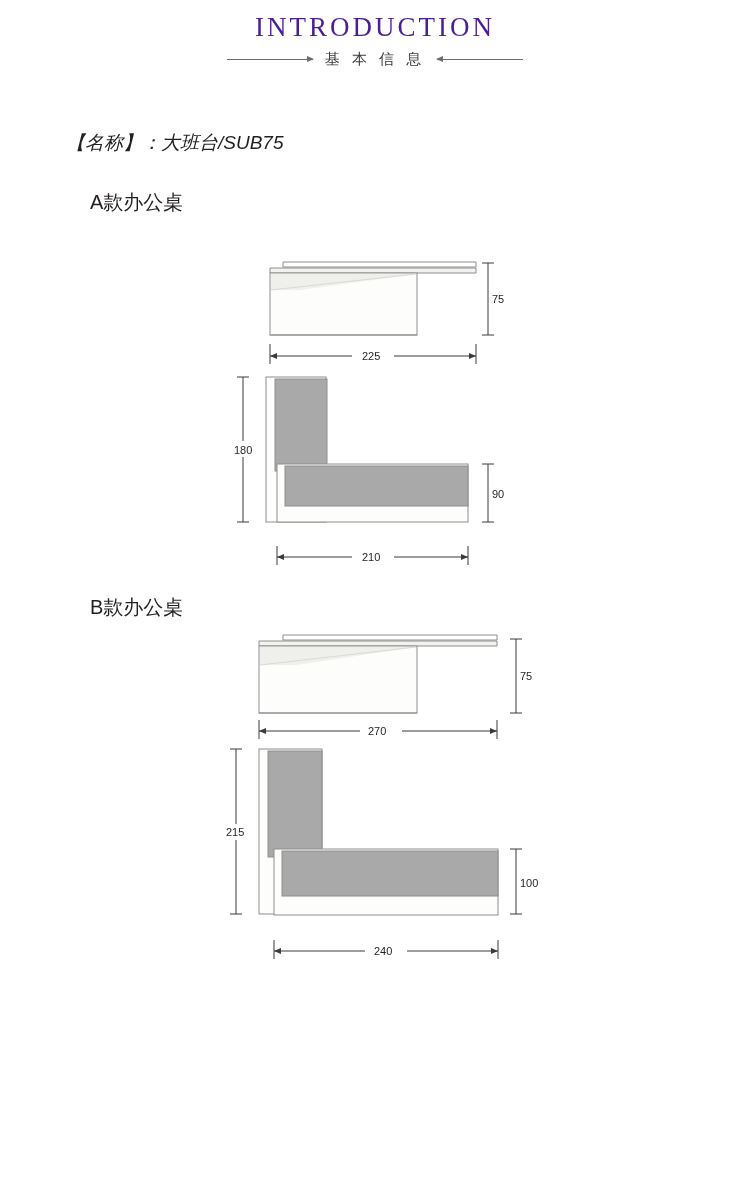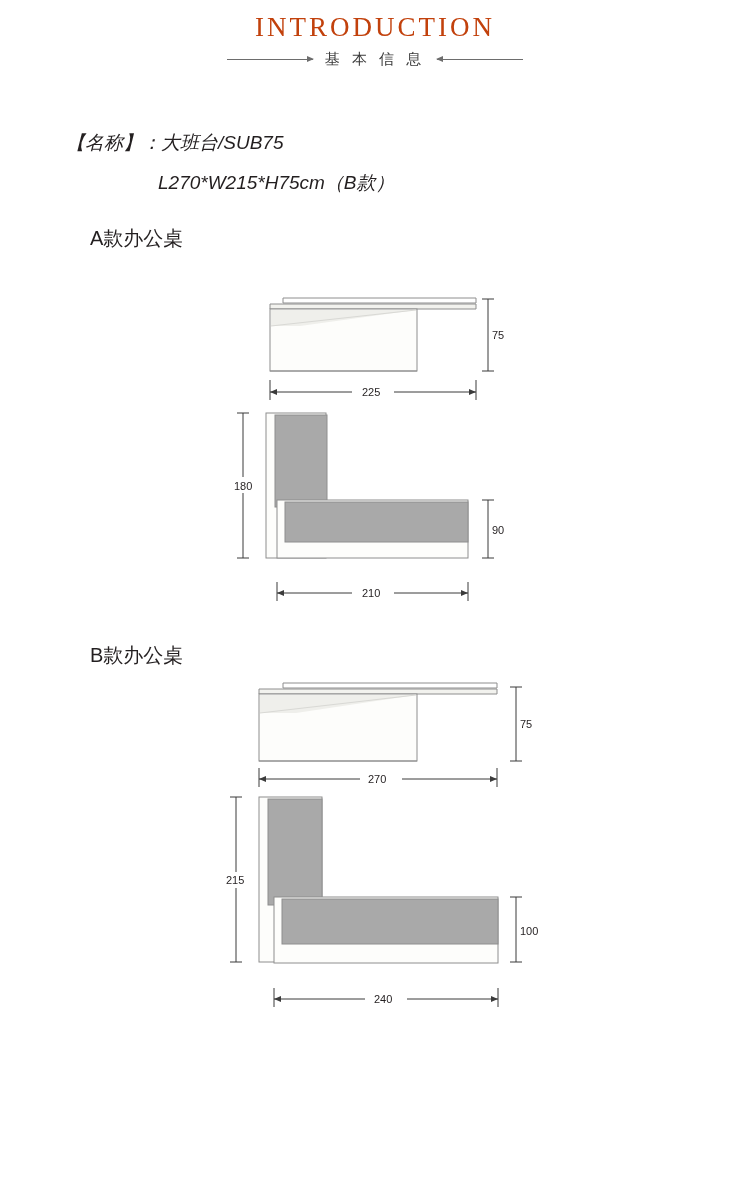--- a/index.html
+++ b/index.html
@@ -19,21 +19,21 @@
 
   
   .header {
     padding-top: 10px;
     text-align: center;
   }
   .header-title {
     font-family: "Liberation Serif", serif;
     font-size: 27px;
     letter-spacing: 3px;
-    color: #c2410c;
+    color: #4c1d95;
     line-height: 34px;
   }
   .header-sub-wrap {
     display: flex;
     align-items: center;
     justify-content: center;
     margin-top: 6px;
   }
   .header-sub {
     font-size: 15px;
@@ -86,21 +86,21 @@
     white-space: nowrap;
   }
 
   
   .caption {
     font-size: 20px;
     color: #231f20;
     padding-left: 90px;
   }
   .blockA { margin-top: 24px; }
-  .blockB { margin-top: 40px; }
+  .blockB { margin-top: 28px; }
 
   svg { display: block; }
 
   .dim-line { stroke: #3b3b3b; stroke-width: 1; }
   .dim-text {
     font-family: "Liberation Sans", sans-serif;
     font-size: 11px;
     fill: #231f20;
   }
   .outline { stroke: #8e8e8e; stroke-width: 1; fill: none; }
@@ -114,21 +114,20 @@
     <div class="rule left"></div>
     <div class="header-sub">基 本 信 息</div>
     <div class="rule right"></div>
   </div>
 </div>
 
 <div class="specs">
   <div class="spec-row">
     <span class="label">【名称】：</span><span>大班台/SUB75</span>
   </div>
-  <div class="spec-cont">L270*W215*H75cm（B款）</div>
 </div>
 
 <div class="blockA">
   <div class="caption">A款办公桌</div>
 
   <svg width="750" height="350" viewBox="0 0 750 350">
 
     <g>
 
       <polygon points="285,402 285,402" fill="none"></polygon>

